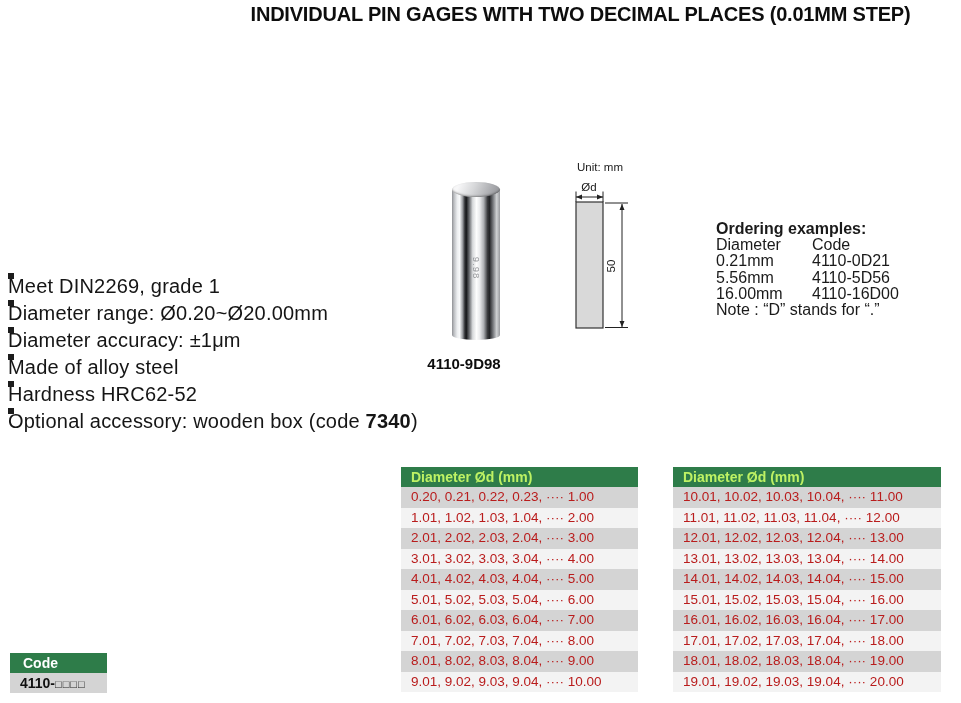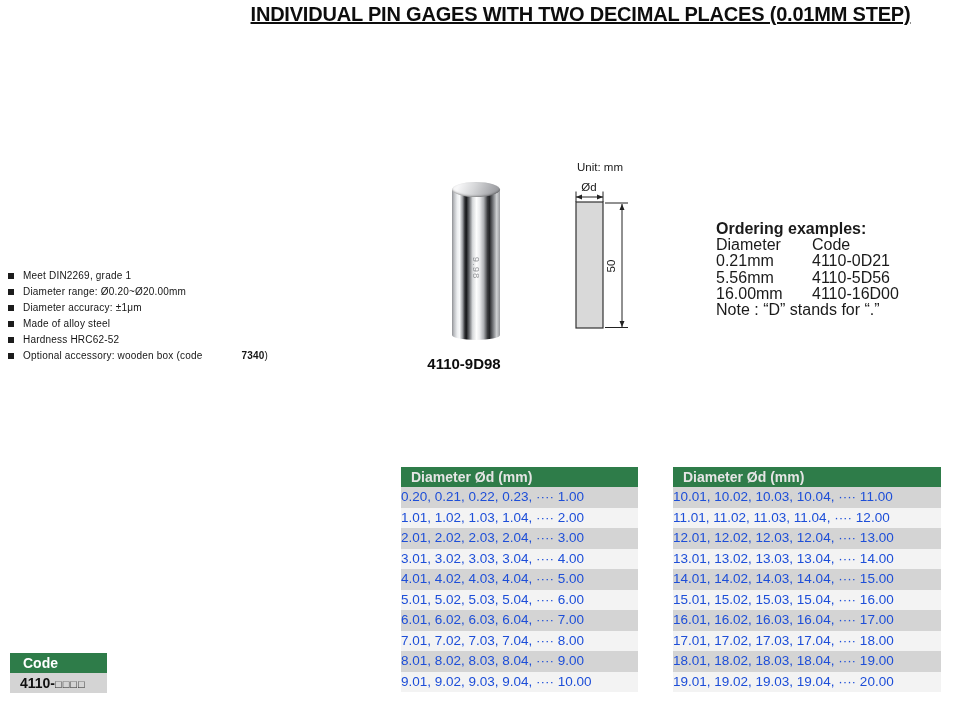--- a/index.html
+++ b/index.html
@@ -7,28 +7,28 @@
     --row-gray:#d4d4d4;
     --row-light:#f3f3f3;
     --ink:#1a1a1a;
   }
   *{box-sizing:border-box;margin:0;padding:0;}
   body{background:#fff;font-family:"Liberation Sans",sans-serif;color:var(--ink);}
   .page{position:relative;width:961px;height:703px;background:#fff;overflow:hidden;}
 
   
   .title{position:absolute;left:200px;top:3px;width:761px;text-align:center;
-         font-size:20px;font-weight:bold;letter-spacing:-0.2px;color:#0d0d0d;white-space:nowrap;text-decoration:underline;}
+         font-size:20px;font-weight:bold;letter-spacing:-0.2px;color:#0d0d0d;white-space:nowrap;}
 
   
   .features{position:absolute;left:8px;top:268px;list-style:none;}
-  .features li{display:flex;align-items:flex-start;font-size:10px;line-height:15.9px;
-               letter-spacing:0.2px;color:#151515;white-space:nowrap;}
+  .features li{display:flex;align-items:flex-start;font-size:20px;line-height:15.9px;
+               letter-spacing:0.2px;color:#151515;white-space:nowrap;flex-direction:column;}
   .bullet{width:6px;height:6px;background:#1c1c1c;margin:5px 9px 0 0;flex:none;}
-  .ftext b{font-weight:bold;margin-left:36px;}
+  .ftext b{font-weight:bold;}
 
   
   .pin-figure{position:absolute;left:452px;top:182px;width:48px;height:158px;}
   .pin-top{position:absolute;left:0;top:0;width:48px;height:15px;border-radius:50%;
            background:linear-gradient(115deg,#f7f7f8 15%,#d6d7d9 45%,#a7a8ac 80%,#8f9094 100%);
            box-shadow:inset 0 -1px 2px rgba(0,0,0,.35);z-index:2;}
   .pin-body{position:absolute;left:0;top:8px;width:48px;height:150px;
             border-radius:0 0 24px 24px / 0 0 5px 5px;
             background:linear-gradient(90deg,
               #8f9094 0%,#babcc0 4%,#eceef0 11%,#f8f9fa 16%,#9b9da1 22%,
@@ -46,24 +46,24 @@
 
   
   .ordering{position:absolute;left:716px;top:221px;width:240px;font-size:16px;line-height:16.2px;}
   .o-title{font-weight:bold;}
   .o-row{display:grid;grid-template-columns:96px 1fr;white-space:nowrap;}
 
   
   .gage-table{position:absolute;top:467px;}
   .t1{left:401px;width:237px;}
   .t2{left:673px;width:268px;}
-  .thead{background:var(--green);color:#e5e5e5;font-weight:bold;font-size:14px;
+  .thead{background:var(--green);color:#bef264;font-weight:bold;font-size:14px;
          height:20px;line-height:20px;padding-left:10px;white-space:nowrap;}
-  .trow{height:20.5px;line-height:20.5px;font-size:13.5px;
-        color:#1d4ed8;white-space:nowrap;}
+  .trow{height:20.5px;line-height:20.5px;font-size:13.5px;padding-left:10px;
+        color:#b91c1c;white-space:nowrap;}
   .tbody .trow:nth-child(odd){background:var(--row-gray);}
   .tbody .trow:nth-child(even){background:var(--row-light);}
 
   
   .code-block{position:absolute;left:10px;top:653px;width:97px;}
   .code-header{background:var(--green);color:#fff;font-weight:bold;font-size:14px;
                height:20px;line-height:20px;padding-left:13px;}
   .code-value{background:var(--row-gray);height:20px;line-height:20px;
               font-size:14px;font-weight:bold;color:#111;padding-left:10px;white-space:nowrap;}
   .boxes{font-size:11px;letter-spacing:1px;font-weight:normal;color:#222;}

